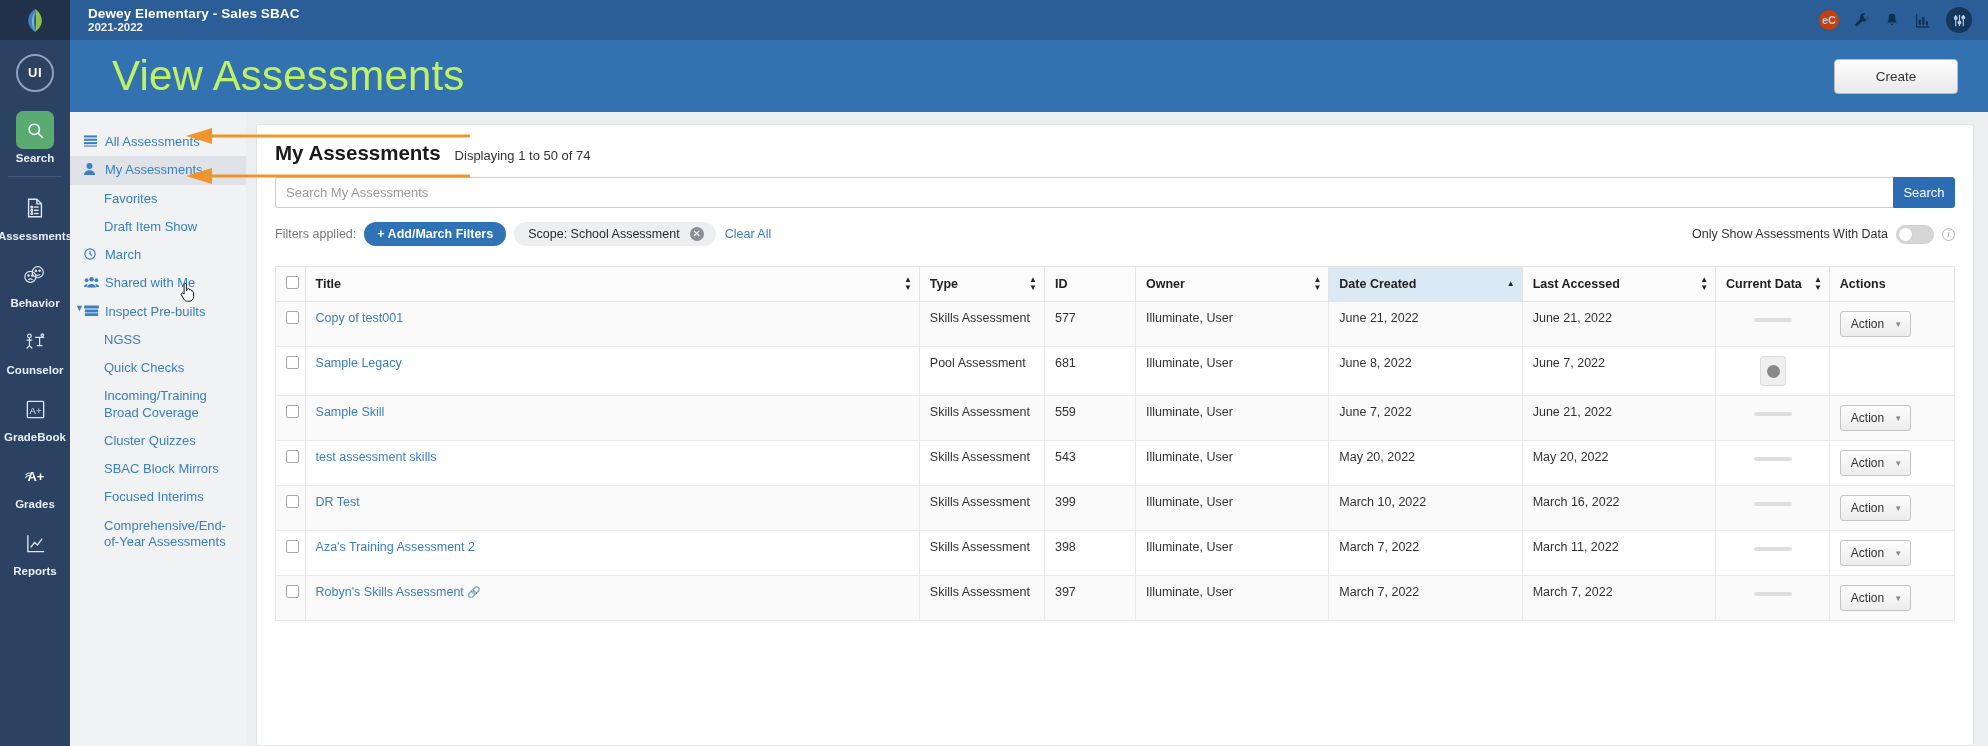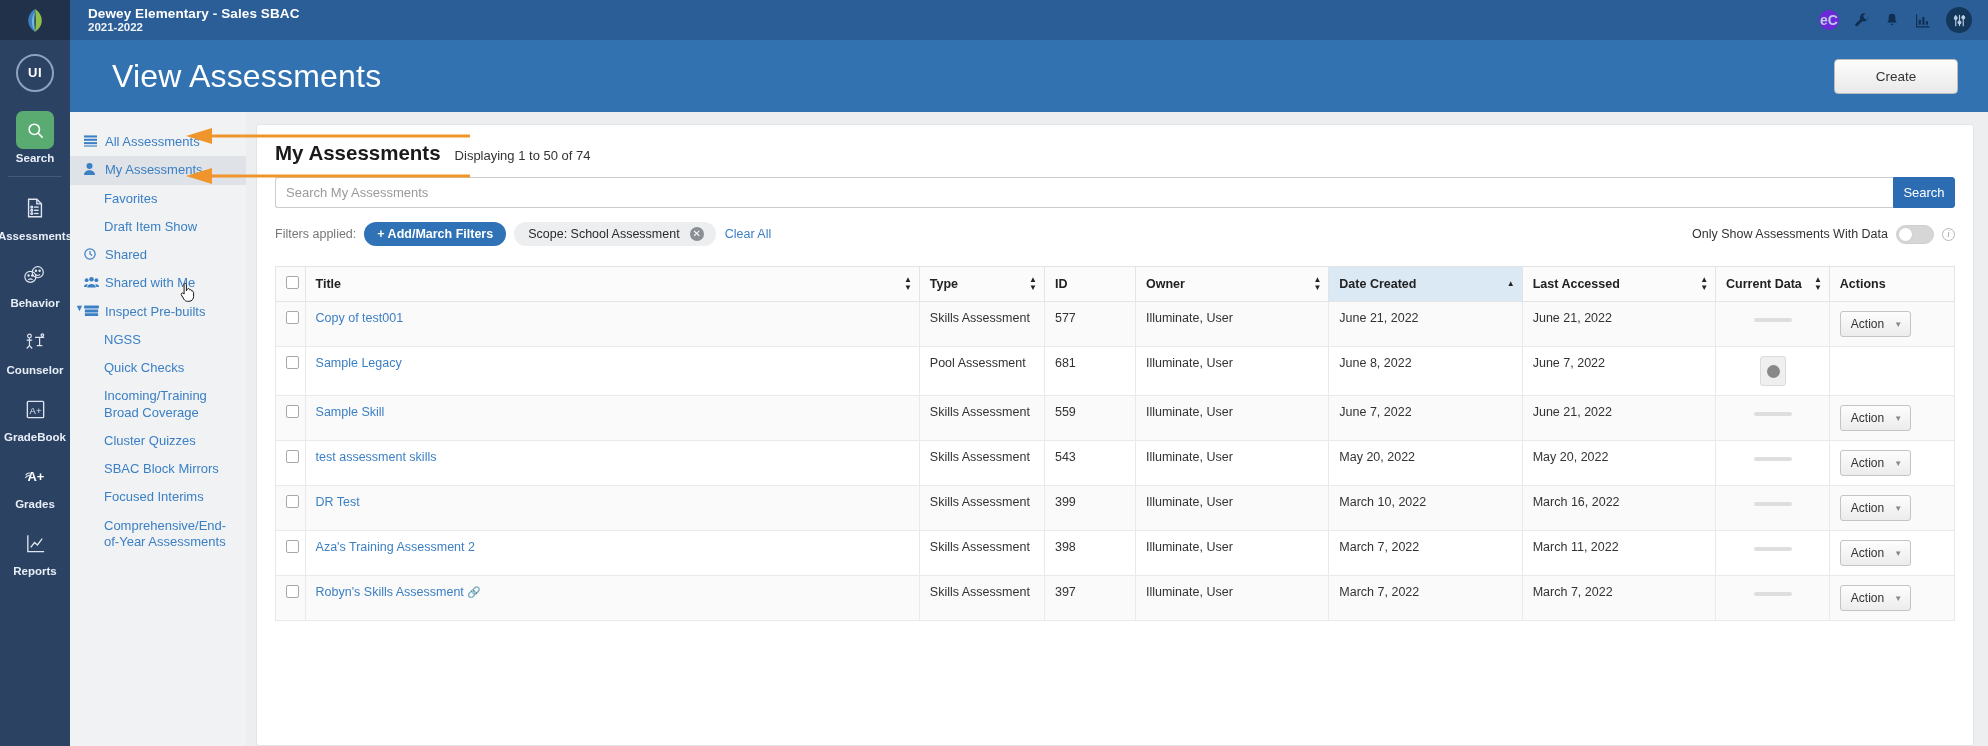--- a/index.html
+++ b/index.html
@@ -83,42 +83,42 @@
   .topbar .org-name { font-size: 13.5px; font-weight: 700; letter-spacing: .1px; }
   .topbar .org-year { font-size: 11.5px; font-weight: 600; opacity: .92; }
   .topbar .spacer { flex: 1; }
   .topbar .ticons { display: flex; align-items: center; gap: 14px; }
   .tibtn {
     display: flex; align-items: center; justify-content: center;
     cursor: pointer; color: #0f2f52;
   }
   .circ-ec {
     width: 20px; height: 20px; border-radius: 50%;
-    background: #6d28d9; color: #b9cde2;
-    font-size: 14px; font-weight: 700;
+    background: #c2410c; color: #b9cde2;
+    font-size: 11px; font-weight: 700;
     display: flex; align-items: center; justify-content: center;
   }
   .circ-sliders {
     width: 26px; height: 26px; border-radius: 50%;
     background: #14375c;
     display: flex; align-items: center; justify-content: center;
   }
 
   
   .banner {
     background: #3272b0;
     height: 72px;
     display: flex; align-items: center;
     padding: 0 30px 0 42px;
     flex: 0 0 72px;
   }
   .banner h1 {
     margin: 0;
-    color: #ffffff;
-    font-size: 32px;
+    color: #bef264;
+    font-size: 42px;
     font-weight: 400;
     letter-spacing: .2px;
   }
   .banner .spacer { flex: 1; }
   .btn-create {
     background: linear-gradient(#fdfdfd, #e9e9e9);
     border: 1px solid #bcbcbc;
     border-radius: 4px;
     color: #333;
     font-size: 13.5px;
@@ -525,21 +525,21 @@
           <span>Draft Item Show</span>
         </div>
 
         <div class="nav-link">
           <span class="nicon">
             <svg width="12" height="12" viewBox="0 0 14 14" fill="none" stroke="#3b7fc4" stroke-width="1.4">
               <circle cx="7" cy="7" r="6"></circle>
                 <path d="M7 3.6V7l2.6 1.7"></path>
             </svg>
           </span>
-          <span>Shared</span>
+          <span>March</span>
         </div>
 
         <div class="nav-link">
           <span class="nicon">
             <svg width="15" height="12" viewBox="0 0 16 12" fill="#3b7fc4">
               <circle cx="8" cy="3" r="2.4"></circle>
                 <circle cx="2.8" cy="4" r="2"></circle>
                 <circle cx="13.2" cy="4" r="2"></circle>
               <path d="M3.4 11.8c0-2.4 2-3.8 4.6-3.8s4.6 1.4 4.6 3.8z"></path>
               <path d="M0 11.3c0-1.8 1.1-2.9 2.8-2.9.5 0 .9.1 1.3.2-.8.7-1.2 1.6-1.3 2.7z"></path>

